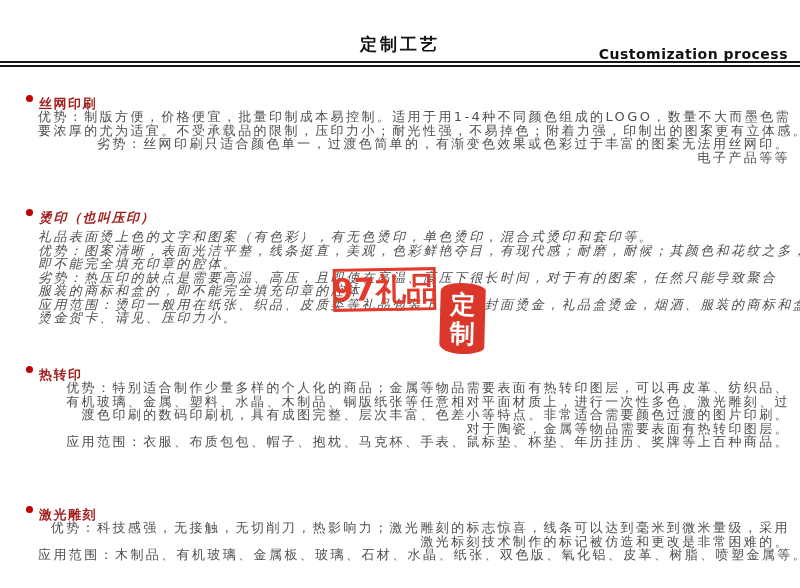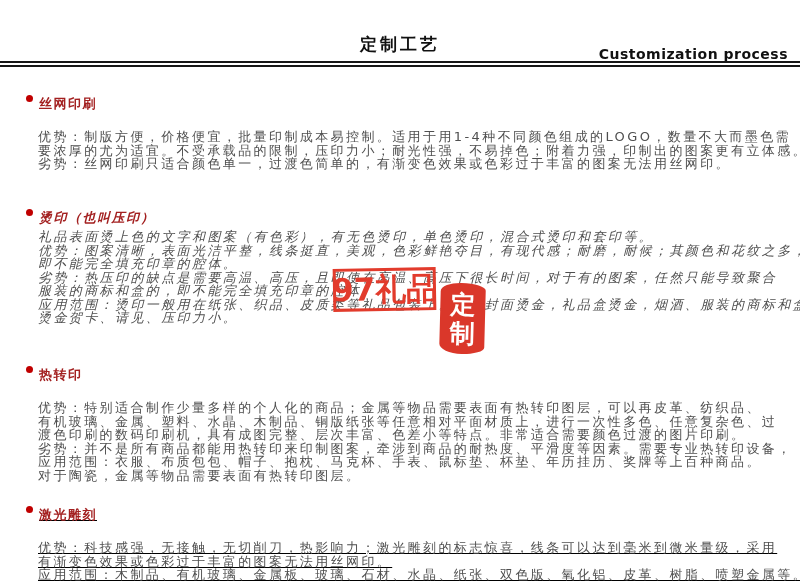--- a/index.html
+++ b/index.html
@@ -25,32 +25,32 @@
   .double-rule {
     position:absolute; top:61px; left:0; right:0;
     height:6px;
     border-top:2px solid #161616;
     border-bottom:2px solid #161616;
   }
   .section { position:absolute; left:26px; width:764px; }
   .sec1 { top:95px; }
   .sec2 { top:209px;font-style:italic; }
   .sec3 { top:366px; }
-  .sec4 { top:506px;text-decoration:underline; }
+  .sec4 { top:506px; }
   .sec-head { display:flex; align-items:flex-start; height:14px; }
   .bullet {
     width:7px; height:7px; border-radius:50%;
     background:#c00000; margin-right:6px; flex:0 0 auto;
   }
   .sec-title {
     font-size:13px; font-weight:bold; color:#a32020;
     letter-spacing:1.5px; white-space:nowrap;
   }
   .sec-body { margin-left:12px; color:#4f4f4f; }
-  .sec1 .sec-body, .sec3 .sec-body, .sec4 .sec-body { margin-top:21px; }
+  .sec1 .sec-body, .sec3 .sec-body, .sec4 .sec-body { margin-top:1px;text-align:right; }
   .sec2 .sec-body { margin-top:7px; }
   .tline {
     font-size:13px; line-height:13.5px;
     letter-spacing:2.4px; white-space:nowrap;
   }
   .watermark-box {
     position:absolute; left:333px; top:268px;
     width:103px; height:43px;
     border:3px solid #e23b2c;
     display:flex; align-items:center; justify-content:center;
@@ -88,20 +88,21 @@
 
   <div class="section sec1">
     <div class="sec-head">
       <span class="bullet"></span>
       <span class="sec-title">丝网印刷</span>
     </div>
     <div class="sec-body">
         <div class="tline">优势：制版方便，价格便宜，批量印制成本易控制。适用于用1-4种不同颜色组成的LOGO，数量不大而墨色需</div>
         <div class="tline">要浓厚的尤为适宜。不受承载品的限制，压印力小；耐光性强，不易掉色；附着力强，印制出的图案更有立体感。</div>
         <div class="tline">劣势：丝网印刷只适合颜色单一，过渡色简单的，有渐变色效果或色彩过于丰富的图案无法用丝网印。</div>
+        <div class="tline">电子产品等等</div>
       </div>
   </div>
 
   <div class="section sec2">
     <div class="sec-head">
       <span class="bullet"></span>
       <span class="sec-title">烫印（也叫压印）</span>
     </div>
     <div class="sec-body">
         <div class="tline">礼品表面烫上色的文字和图案（有色彩），有无色烫印，单色烫印，混合式烫印和套印等。</div>
@@ -114,36 +115,35 @@
       </div>
   </div>
 
   <div class="section sec3">
     <div class="sec-head">
       <span class="bullet"></span>
       <span class="sec-title">热转印</span>
     </div>
     <div class="sec-body">
         <div class="tline">优势：特别适合制作少量多样的个人化的商品；金属等物品需要表面有热转印图层，可以再皮革、纺织品、</div>
-        <div class="tline">有机玻璃、金属、塑料、水晶、木制品、铜版纸张等任意相对平面材质上，进行一次性多色、任意复杂色、过</div>
+        <div class="tline">有机玻璃、金属、塑料、水晶、木制品、铜版纸张等任意相对平面材质上，进行一次性多色、激光雕刻、过</div>
         <div class="tline">渡色印刷的数码印刷机，具有成图完整、层次丰富、色差小等特点。非常适合需要颜色过渡的图片印刷。</div>
-        <div class="tline">劣势：并不是所有商品都能用热转印来印制图案，牵涉到商品的耐热度、平滑度等因素。需要专业热转印设备，</div>
+        <div class="tline">对于陶瓷，金属等物品需要表面有热转印图层。</div>
         <div class="tline">应用范围：衣服、布质包包、帽子、抱枕、马克杯、手表、鼠标垫、杯垫、年历挂历、奖牌等上百种商品。</div>
-        <div class="tline">对于陶瓷，金属等物品需要表面有热转印图层。</div>
       </div>
   </div>
 
   <div class="section sec4">
     <div class="sec-head">
       <span class="bullet"></span>
       <span class="sec-title">激光雕刻</span>
     </div>
     <div class="sec-body">
         <div class="tline">优势：科技感强，无接触，无切削刀，热影响力；激光雕刻的标志惊喜，线条可以达到毫米到微米量级，采用</div>
-        <div class="tline">有渐变色效果或色彩过于丰富的图案无法用丝网印。</div>
+        <div class="tline">激光标刻技术制作的标记被仿造和更改是非常困难的。</div>
         <div class="tline">应用范围：木制品、有机玻璃、金属板、玻璃、石材、水晶、纸张、双色版、氧化铝、皮革、树脂、喷塑金属等。</div>
       </div>
   </div>
 
   <div class="watermark-box">
     <span class="watermark-text">97礼品</span>
   </div>
 
   <div class="seal">
     <span class="seal-char">定</span>

